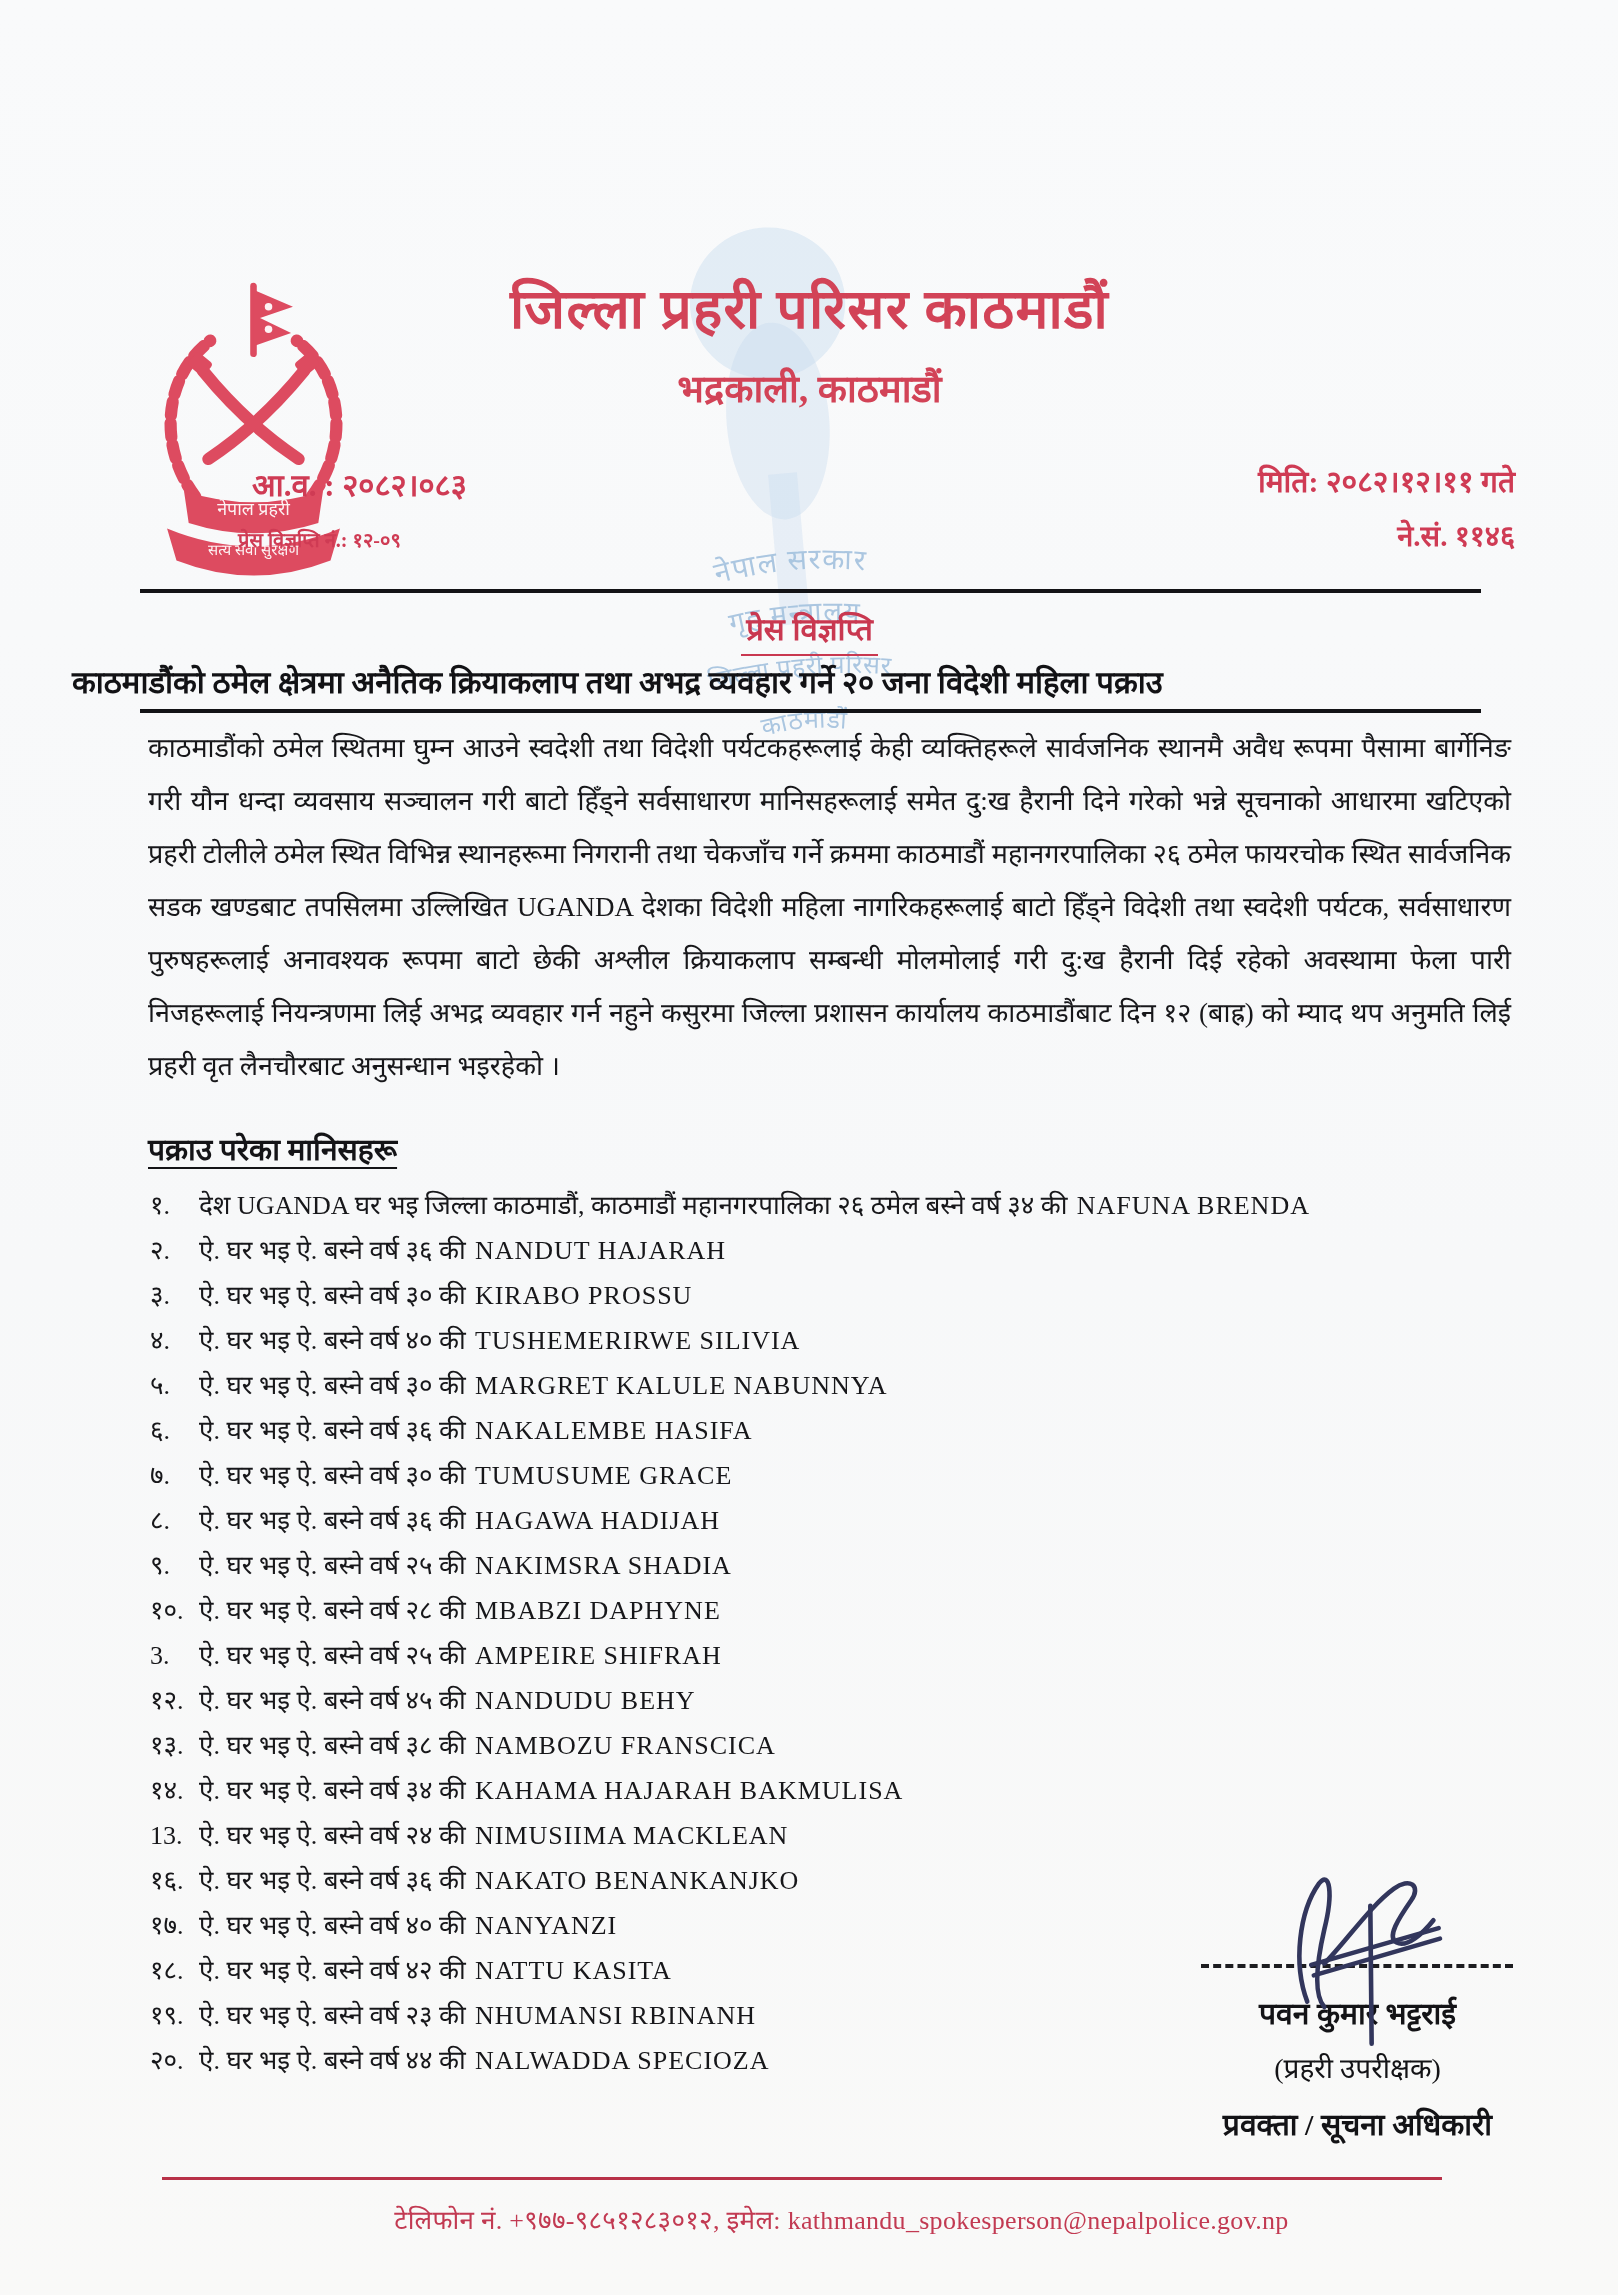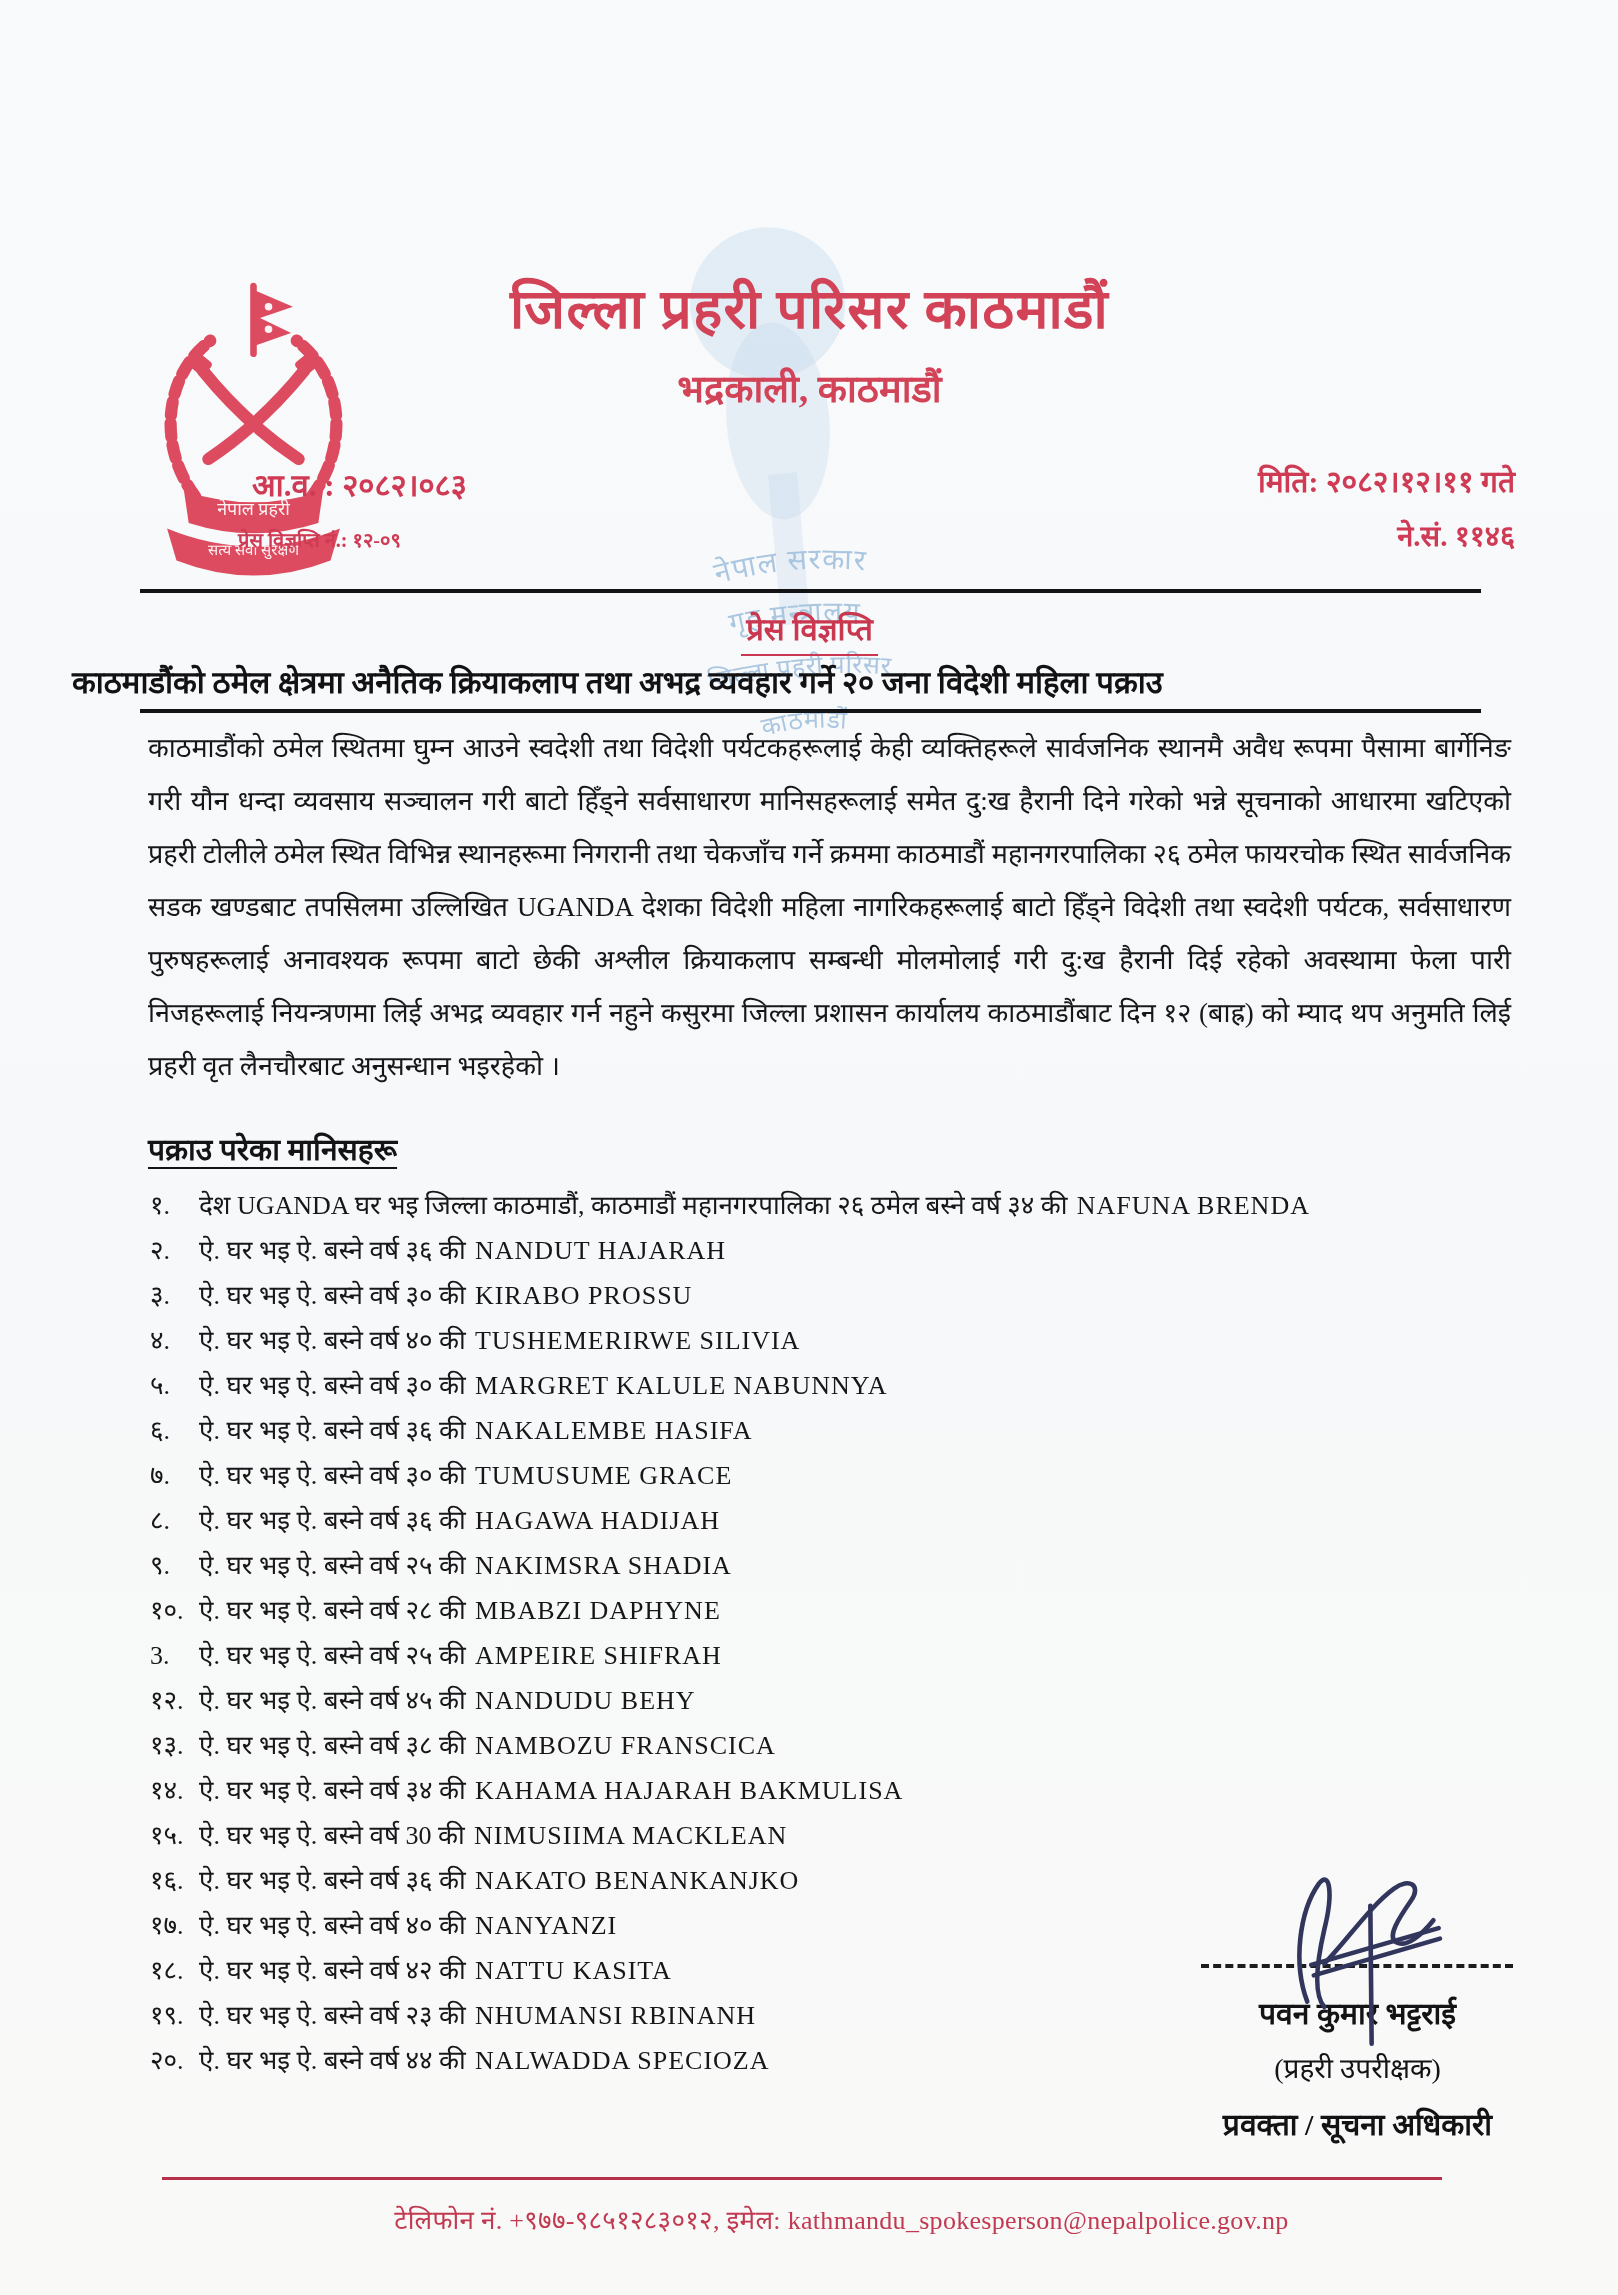--- a/index.html
+++ b/index.html
@@ -150,21 +150,21 @@
     <div class="row"><span class="num">५.</span><span class="nep">ऐ. घर भइ ऐ. बस्ने वर्ष ३० की</span><span class="lat">MARGRET KALULE NABUNNYA</span></div>
     <div class="row"><span class="num">६.</span><span class="nep">ऐ. घर भइ ऐ. बस्ने वर्ष ३६ की</span><span class="lat">NAKALEMBE HASIFA</span></div>
     <div class="row"><span class="num">७.</span><span class="nep">ऐ. घर भइ ऐ. बस्ने वर्ष ३० की</span><span class="lat">TUMUSUME GRACE</span></div>
     <div class="row"><span class="num">८.</span><span class="nep">ऐ. घर भइ ऐ. बस्ने वर्ष ३६ की</span><span class="lat">HAGAWA HADIJAH</span></div>
     <div class="row"><span class="num">९.</span><span class="nep">ऐ. घर भइ ऐ. बस्ने वर्ष २५ की</span><span class="lat">NAKIMSRA SHADIA</span></div>
     <div class="row"><span class="num">१०.</span><span class="nep">ऐ. घर भइ ऐ. बस्ने वर्ष २८ की</span><span class="lat">MBABZI DAPHYNE</span></div>
     <div class="row"><span class="num">3.</span><span class="nep">ऐ. घर भइ ऐ. बस्ने वर्ष २५ की</span><span class="lat">AMPEIRE SHIFRAH</span></div>
     <div class="row"><span class="num">१२.</span><span class="nep">ऐ. घर भइ ऐ. बस्ने वर्ष ४५ की</span><span class="lat">NANDUDU BEHY</span></div>
     <div class="row"><span class="num">१३.</span><span class="nep">ऐ. घर भइ ऐ. बस्ने वर्ष ३८ की</span><span class="lat">NAMBOZU FRANSCICA</span></div>
     <div class="row"><span class="num">१४.</span><span class="nep">ऐ. घर भइ ऐ. बस्ने वर्ष ३४ की</span><span class="lat">KAHAMA HAJARAH BAKMULISA</span></div>
-    <div class="row"><span class="num">१५.</span><span class="nep">ऐ. घर भइ ऐ. बस्ने वर्ष 30 की</span><span class="lat">NIMUSIIMA MACKLEAN</span></div>
+    <div class="row"><span class="num">13.</span><span class="nep">ऐ. घर भइ ऐ. बस्ने वर्ष २४ की</span><span class="lat">NIMUSIIMA MACKLEAN</span></div>
     <div class="row"><span class="num">१६.</span><span class="nep">ऐ. घर भइ ऐ. बस्ने वर्ष ३६ की</span><span class="lat">NAKATO BENANKANJKO</span></div>
     <div class="row"><span class="num">१७.</span><span class="nep">ऐ. घर भइ ऐ. बस्ने वर्ष ४० की</span><span class="lat">NANYANZI</span></div>
     <div class="row"><span class="num">१८.</span><span class="nep">ऐ. घर भइ ऐ. बस्ने वर्ष ४२ की</span><span class="lat">NATTU KASITA</span></div>
     <div class="row"><span class="num">१९.</span><span class="nep">ऐ. घर भइ ऐ. बस्ने वर्ष २३ की</span><span class="lat">NHUMANSI RBINANH</span></div>
     <div class="row"><span class="num">२०.</span><span class="nep">ऐ. घर भइ ऐ. बस्ने वर्ष ४४ की</span><span class="lat">NALWADDA SPECIOZA</span></div>
   </div>
 
   <div class="abs sig-svg">
     <svg width="171" height="184" viewBox="0 0 260 280">
       <g fill="none" stroke="#32365c" stroke-width="7" stroke-linecap="round">

